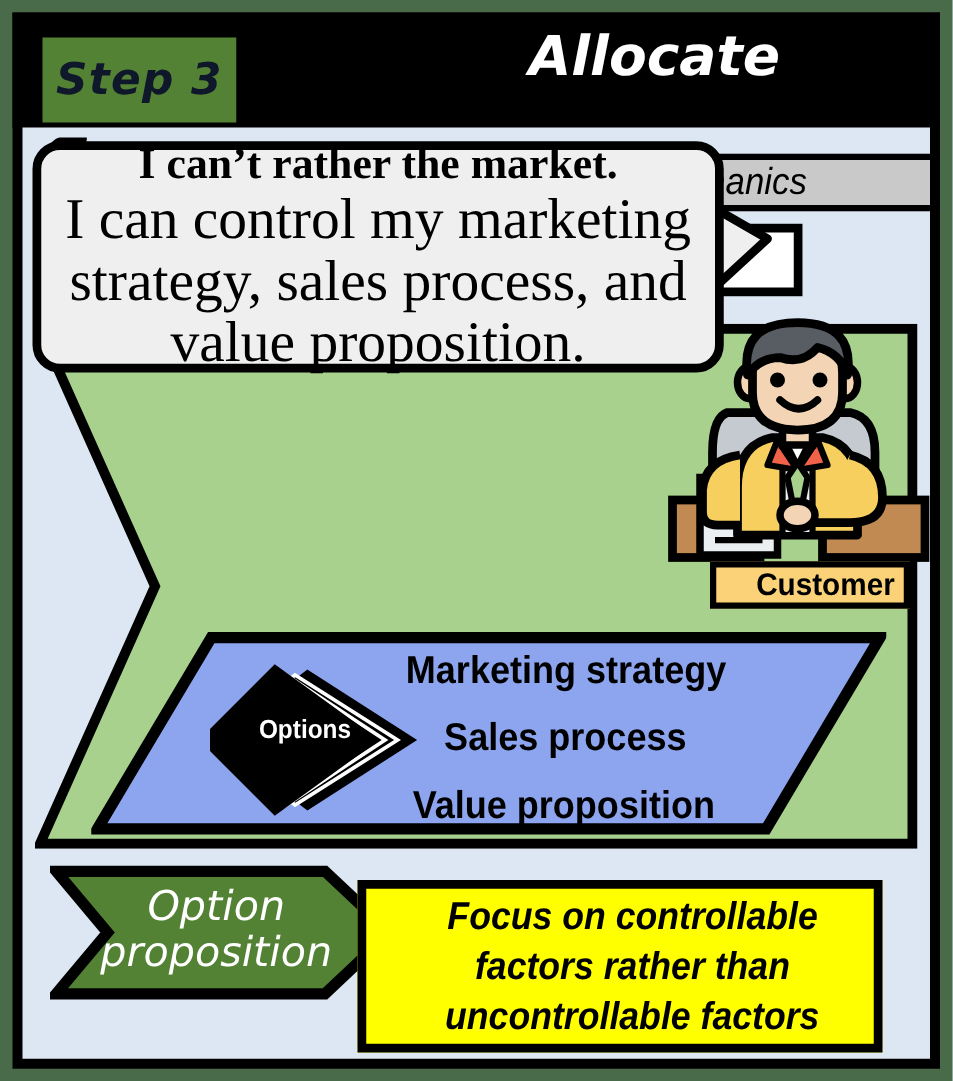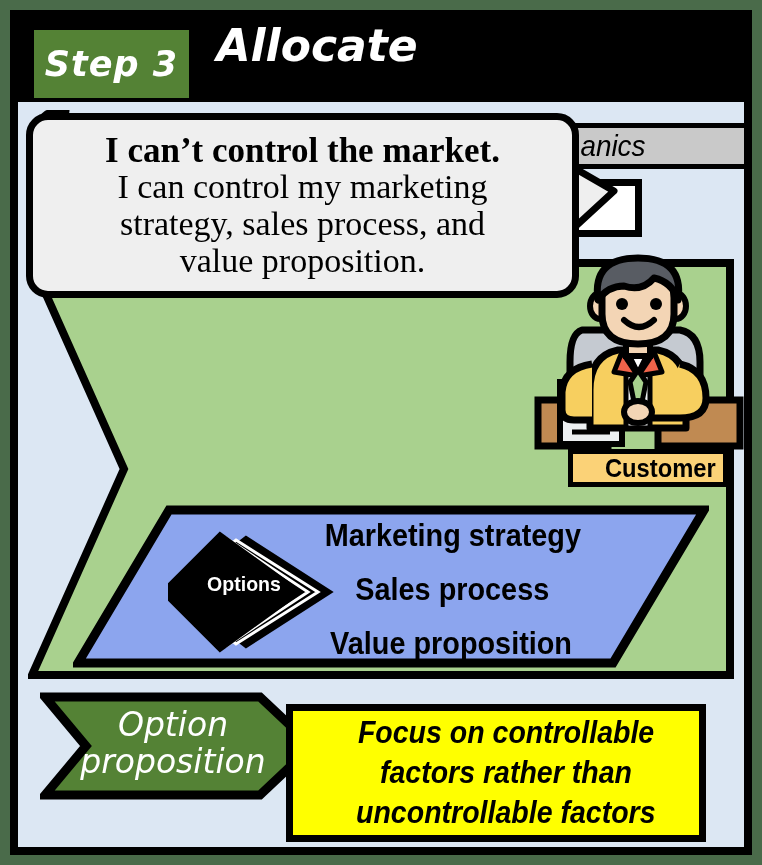--- a/index.html
+++ b/index.html
@@ -19,27 +19,27 @@
     position:absolute;left:0;top:0;width:742px;height:92px;
     background:#000;
   }
   #step-badge{
     position:absolute;left:24px;top:20px;
     width:155px;height:68px;
     background:#548235;
     display:flex;align-items:center;justify-content:center;
   }
   #step-badge .lbl{
-    color:#ffffff;font-size:35px;font-weight:bold;font-style:italic;
+    color:#0f172a;font-size:35px;font-weight:bold;font-style:italic;
     font-family:"DejaVu Sans", sans-serif;
     letter-spacing:1px;
   }
   #title{
     position:absolute;left:0;top:10px;width:614px;
-    text-align:center;
+    text-align:right;
     color:#fff;font-size:44px;font-weight:bold;font-style:italic;
     font-family:"DejaVu Sans", sans-serif;
   }
   
   #canvas{
     position:absolute;left:8px;top:92px;
     width:726px;height:745px;
     background:#dce7f3;
     overflow:hidden;
   }
@@ -140,21 +140,21 @@
     border:7px solid #000;
     border-radius:22px;
     box-sizing:border-box;
     z-index:5;
     display:flex;flex-direction:column;
     align-items:center;justify-content:center;
     padding:2px 10px;
   }
   #bubble .b-line{
     font-family:"Liberation Serif", serif;
-    font-size:34px;color:#000;line-height:1.08;
+    font-size:46px;color:#000;line-height:1.08;
     white-space:nowrap;text-align:center;
   }
   #bubble .b-line.first{font-weight:bold;font-size:35px;}
   #bubble-tail{
     position:absolute;left:540px;top:55px;
     width:60px;height:85px;z-index:4;
   }
   
   #opt-def{
     position:absolute;left:22px;top:590px;
@@ -279,21 +279,21 @@
 
     <div id="customer-badge">
       <span class="lbl">Customer</span>
     </div>
 
     <svg id="bubble-tail" viewBox="0 0 60 85">
       <path d="M4 4 L56 34 L6 80 Z" fill="#efefef" stroke="#000000" stroke-width="7" stroke-linejoin="round"></path>
     </svg>
 
     <div id="bubble">
-      <div class="b-line first">I can’t control the market.</div>
+      <div class="b-line first">I can’t rather the market.</div>
       <div class="b-line">I can control my marketing</div>
       <div class="b-line">strategy, sales process, and</div>
       <div class="b-line">value proposition.</div>
     </div>
 
     <svg id="opt-def" viewBox="0 0 280 108">
       <path d="M5 5 L220 5 L272 54 L220 103 L5 103 L46 54 Z" fill="#548235" stroke="#000000" stroke-width="9" stroke-linejoin="miter"></path>
     </svg>
     <div id="opt-def-label">
       <div>Option</div>

